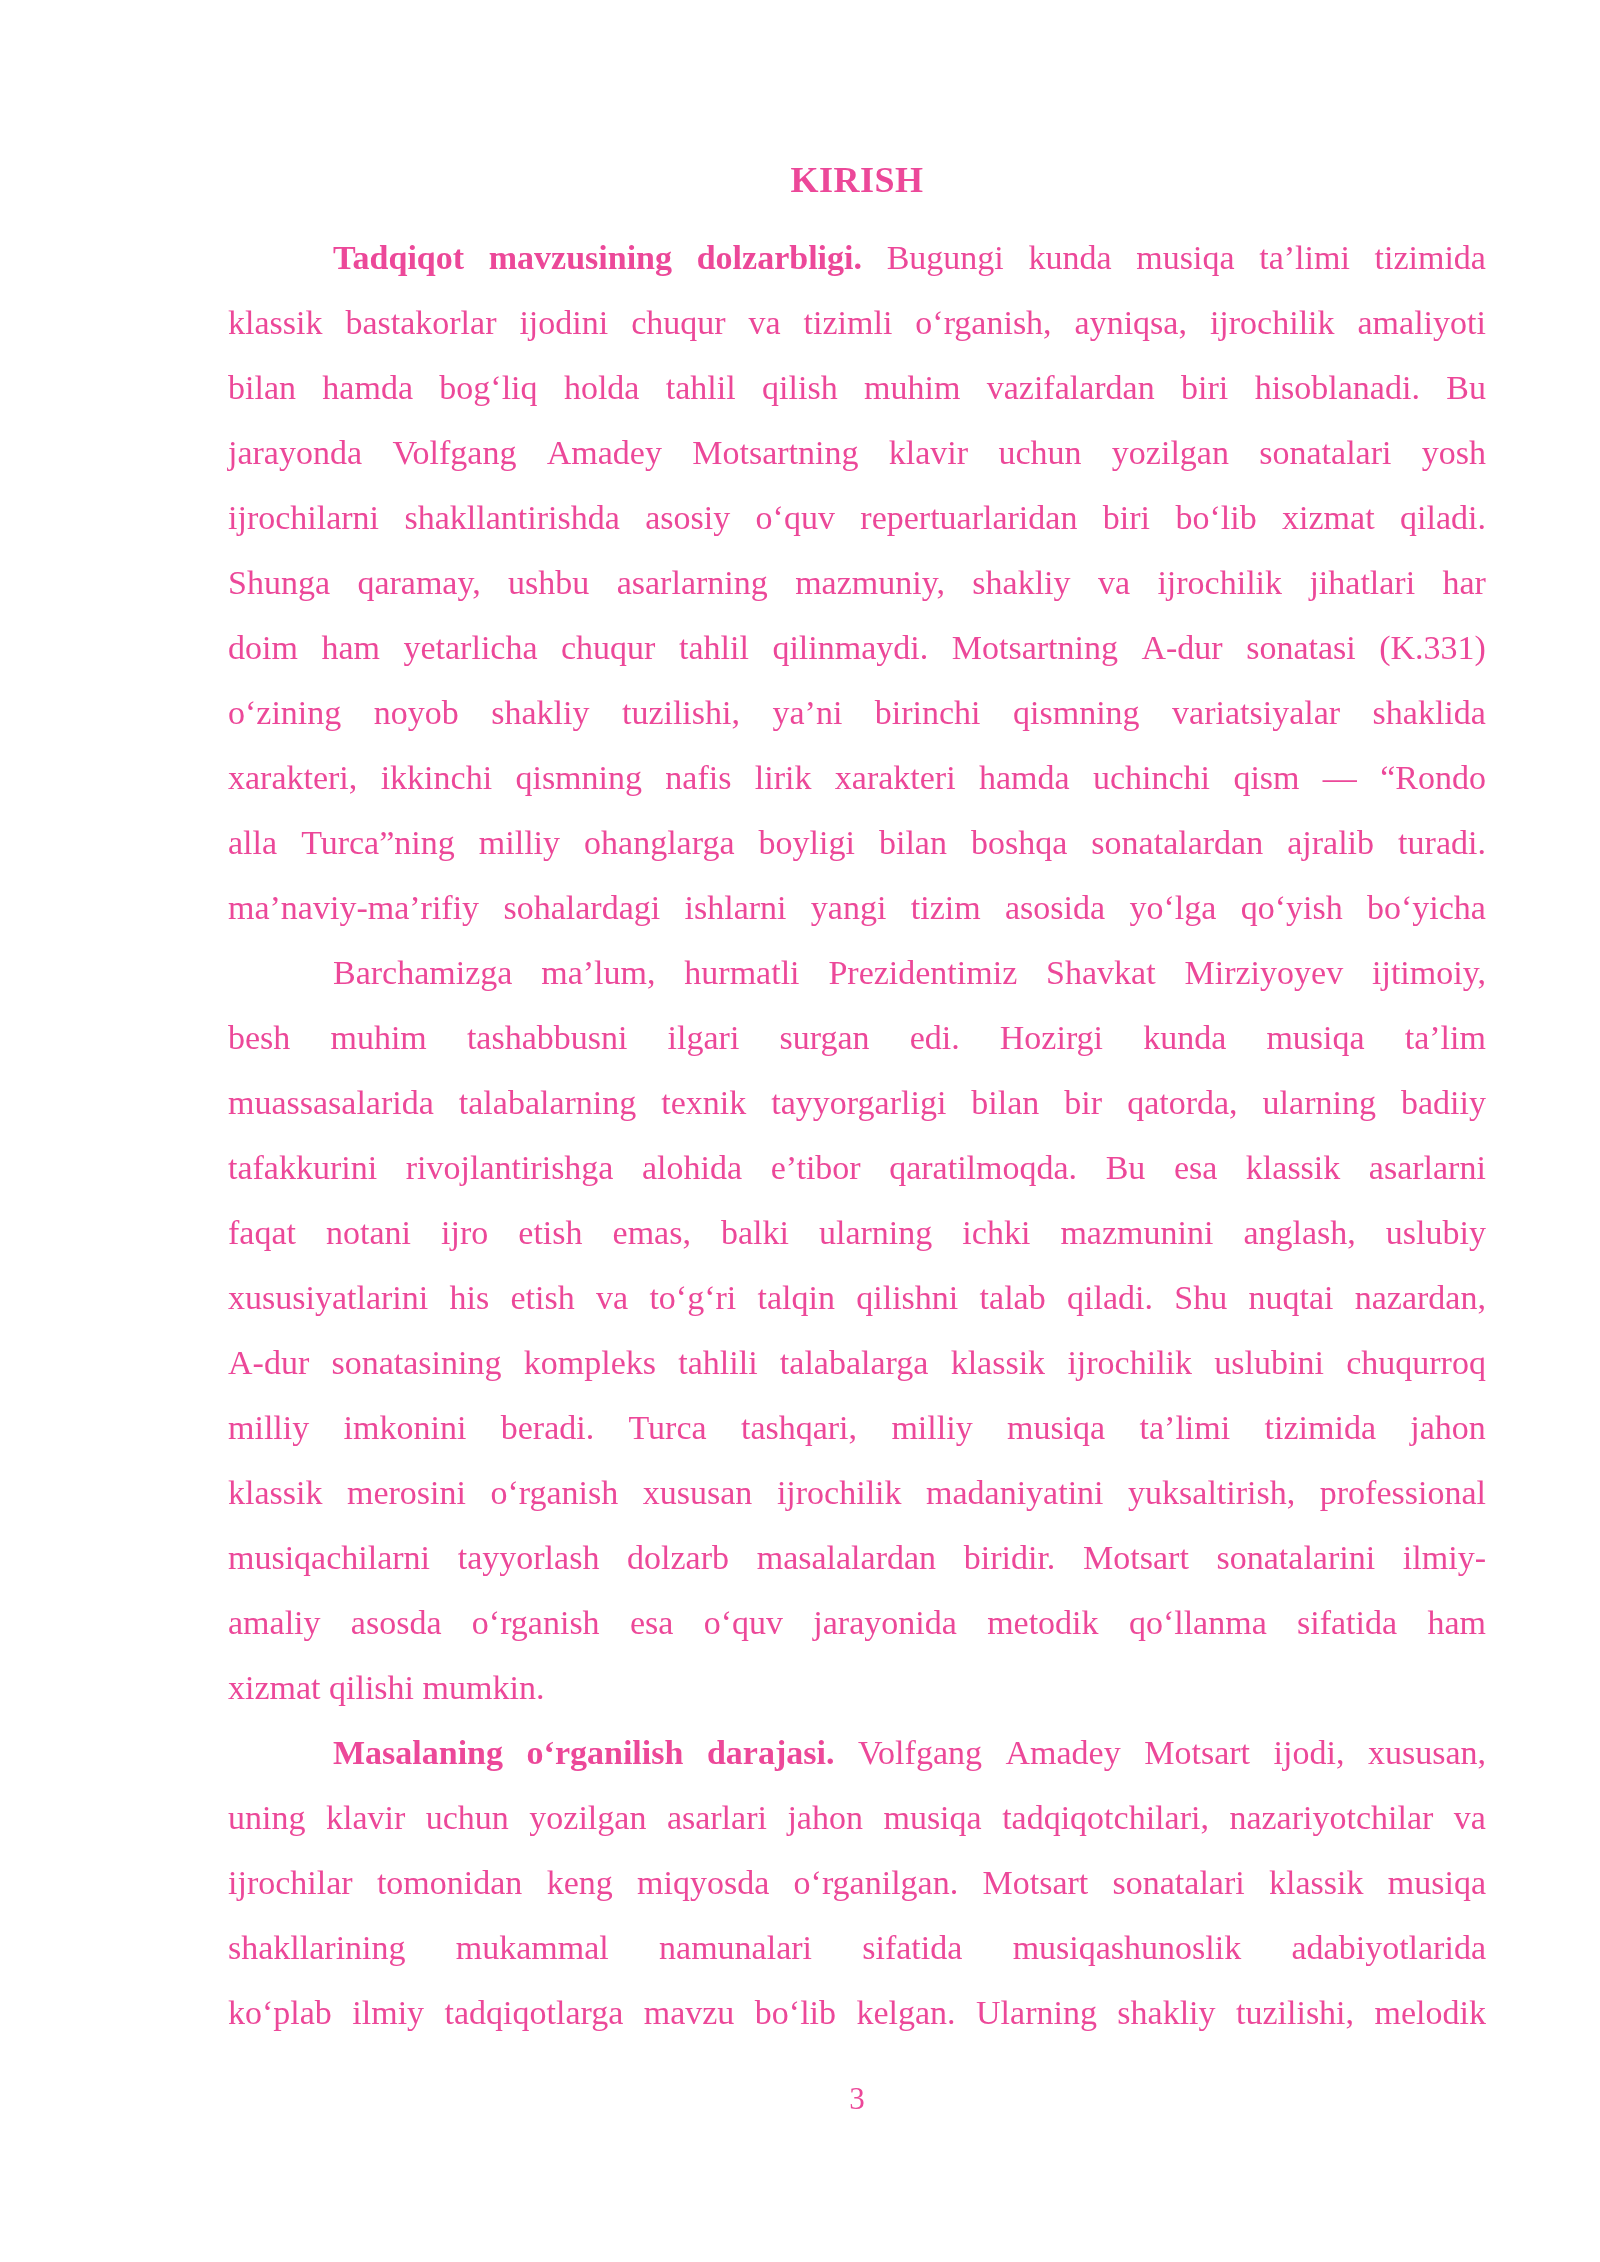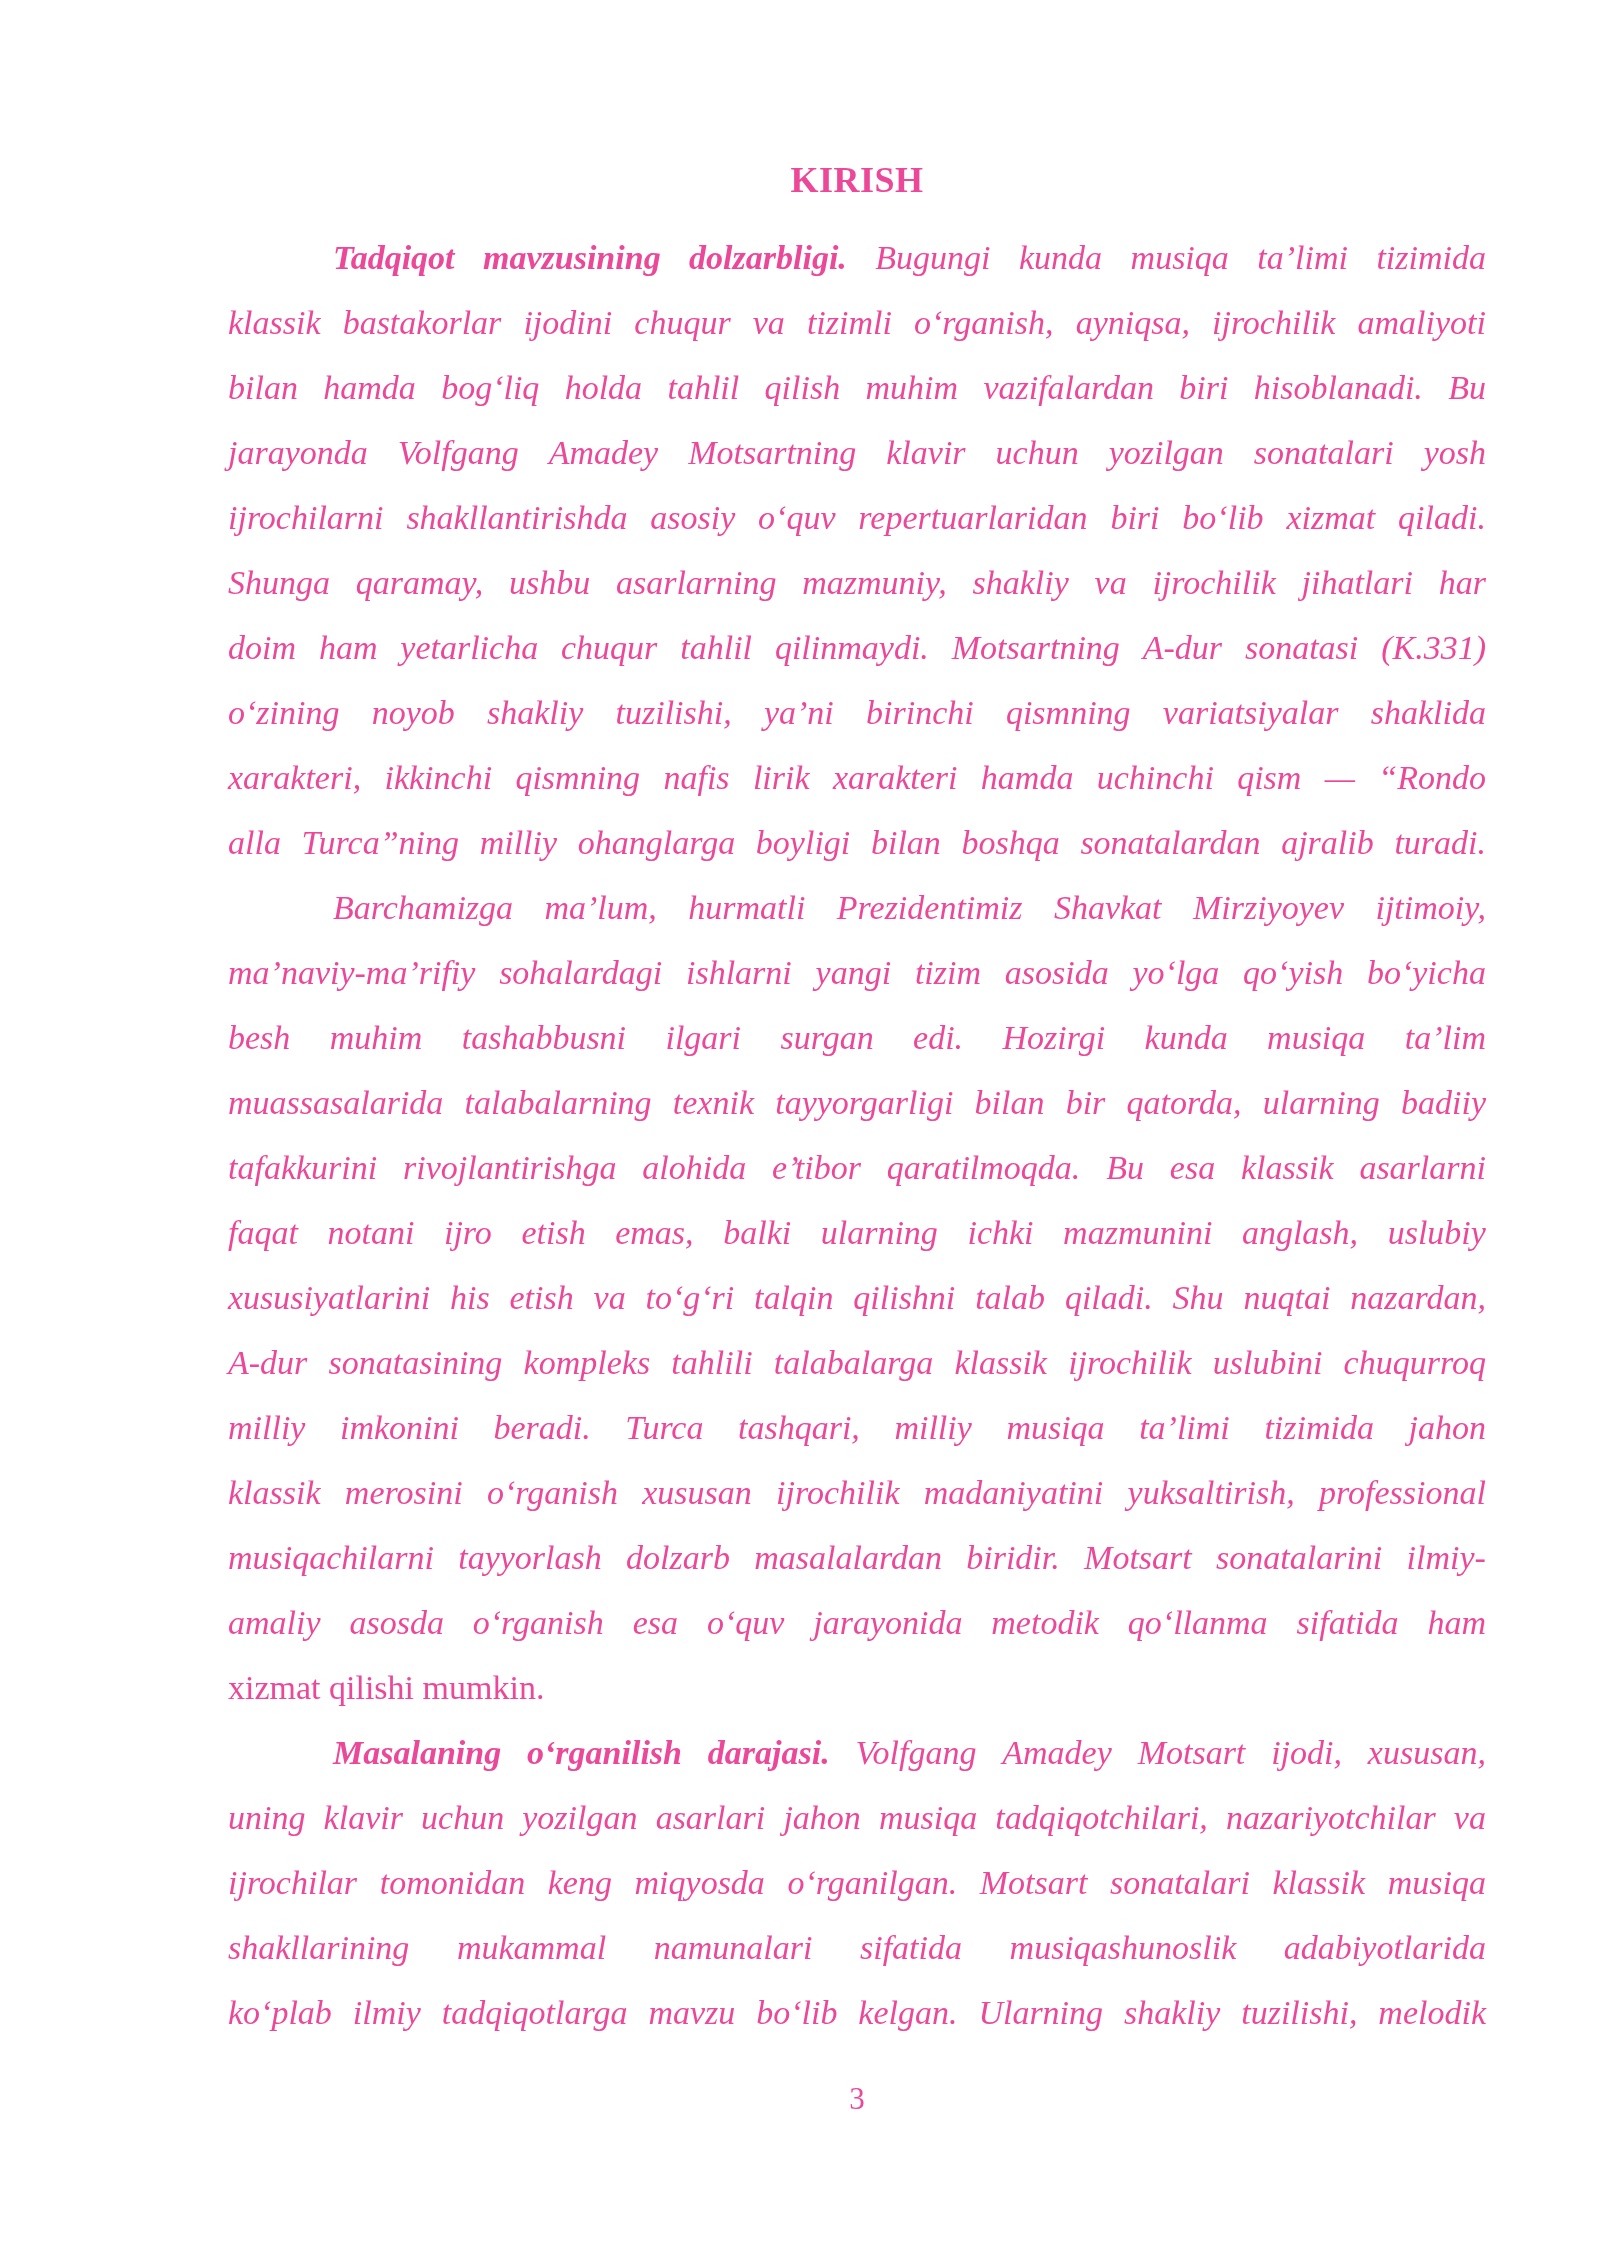--- a/index.html
+++ b/index.html
@@ -33,21 +33,20 @@
     line-height: 65px;
     font-size: 34px;
     white-space: nowrap;
   }
   
   .line.j {
     display: flex;
     flex-wrap: nowrap;
     justify-content: space-between;
     align-items: center;
-    font-style: italic;
   }
   
   .line.plain { display: block; text-align: left; }
   .line span.ind { padding-left: 105px; }
   .b { font-weight: bold; }
   .page-number {
     position: absolute;
     left: 228px;
     top: 2066px;
     width: 1258px;
@@ -178,38 +177,38 @@
             <span>boyligi</span>
             <span>bilan</span>
             <span>boshqa</span>
             <span>sonatalardan</span>
             <span>ajralib</span>
             <span>turadi.</span>
           </div>
         </div>
         <div class="para">
           <div class="line j">
-            <span class="ind">Barchamizga</span>
-            <span>ma’lum,</span>
-            <span>hurmatli</span>
-            <span>Prezidentimiz</span>
-            <span>Shavkat</span>
-            <span>Mirziyoyev</span>
-            <span>ijtimoiy,</span>
-          </div>
-          <div class="line j">
             <span>ma’naviy-ma’rifiy</span>
             <span>sohalardagi</span>
             <span>ishlarni</span>
             <span>yangi</span>
             <span>tizim</span>
             <span>asosida</span>
             <span>yo‘lga</span>
             <span>qo‘yish</span>
             <span>bo‘yicha</span>
+          </div>
+          <div class="line j">
+            <span class="ind">Barchamizga</span>
+            <span>ma’lum,</span>
+            <span>hurmatli</span>
+            <span>Prezidentimiz</span>
+            <span>Shavkat</span>
+            <span>Mirziyoyev</span>
+            <span>ijtimoiy,</span>
           </div>
           <div class="line j">
             <span>besh</span>
             <span>muhim</span>
             <span>tashabbusni</span>
             <span>ilgari</span>
             <span>surgan</span>
             <span>edi.</span>
             <span>Hozirgi</span>
             <span>kunda</span>

